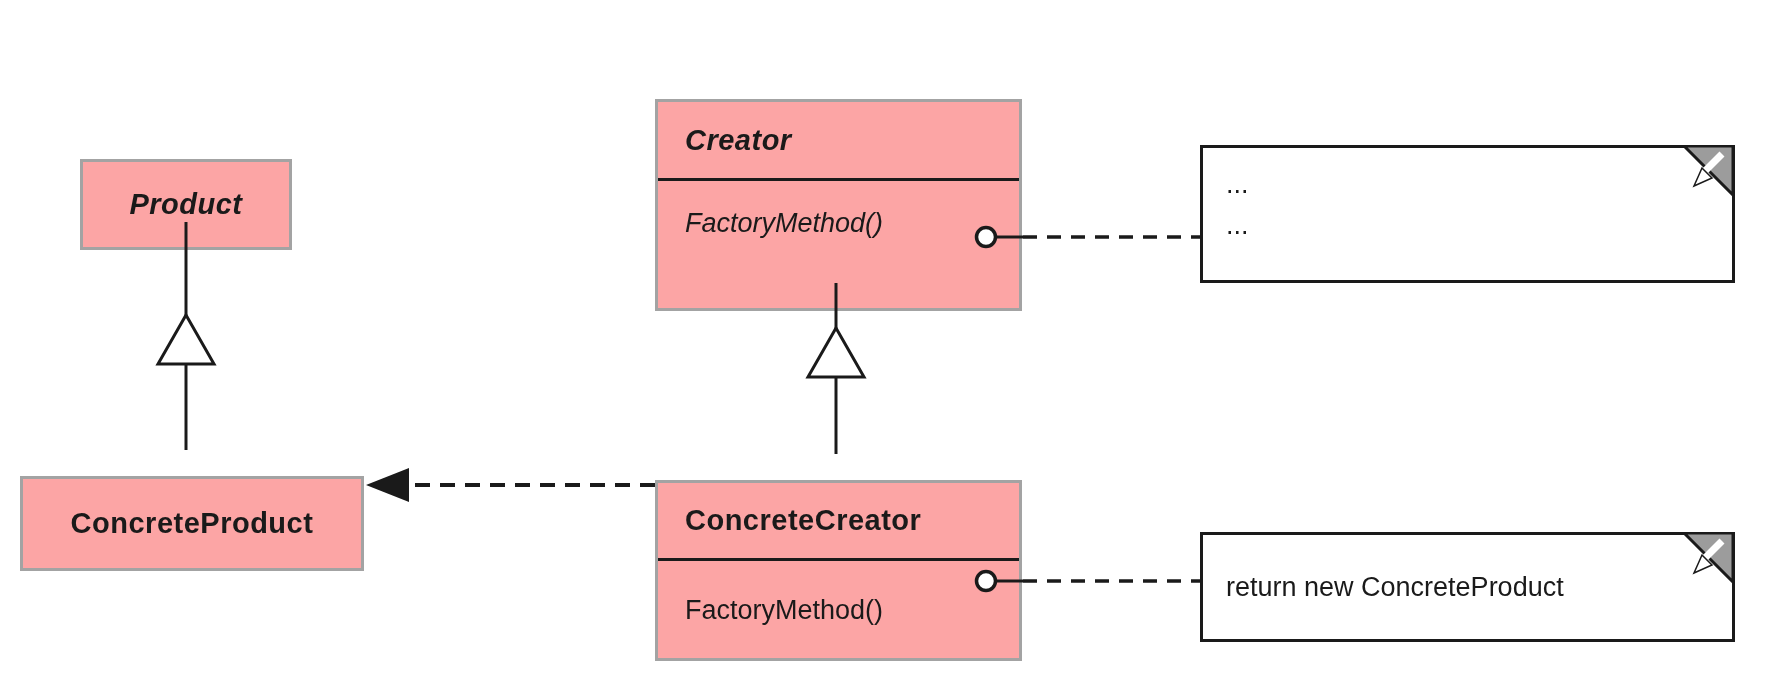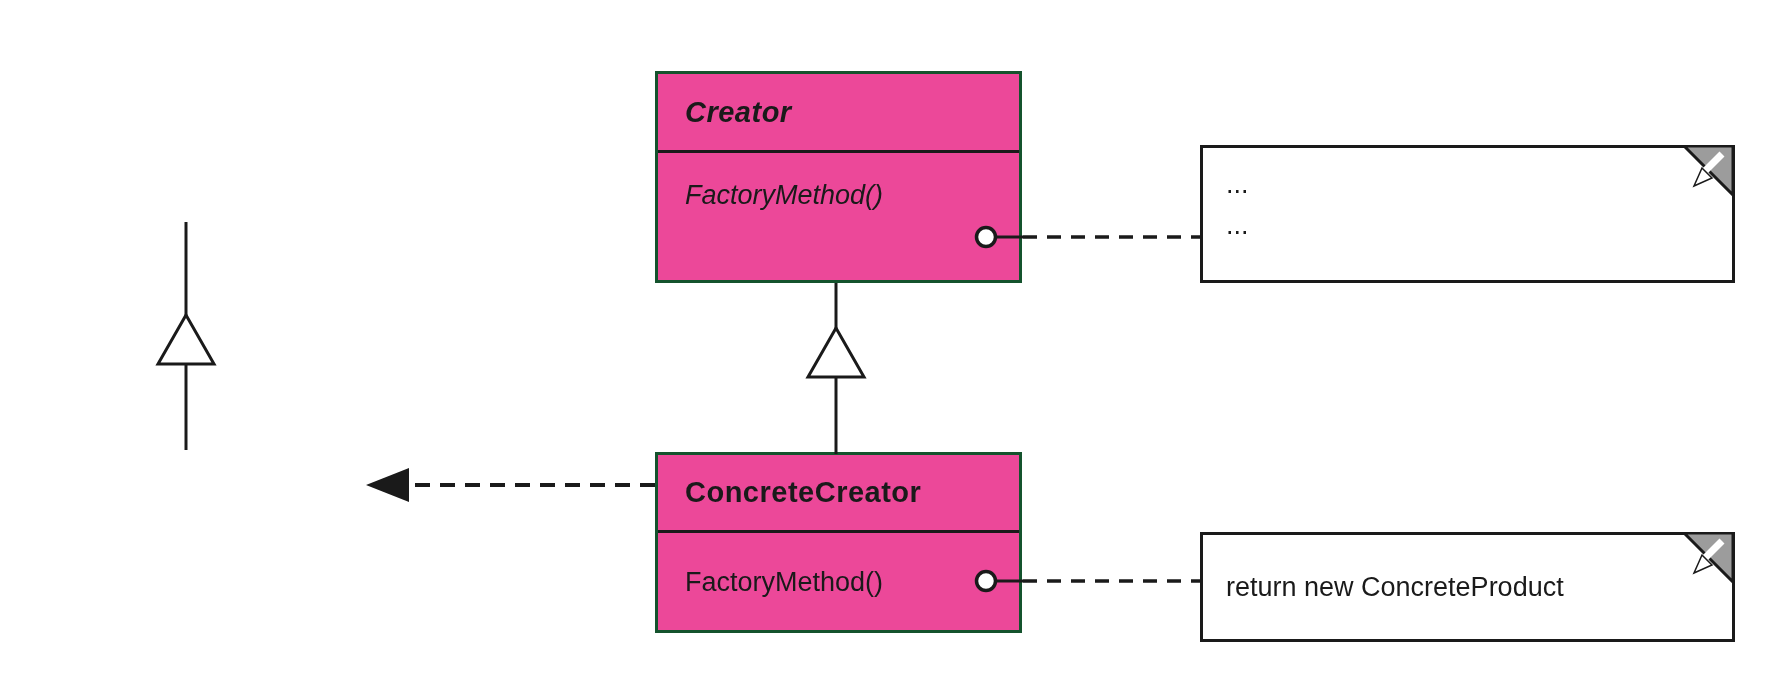--- a/index.html
+++ b/index.html
@@ -2,22 +2,22 @@
 <html><head>
 <meta charset="utf-8">
 <style>
   html, body { margin:0; padding:0; background:#ffffff; }
   #canvas {
     position:relative; width:1766px; height:678px;
     background:#ffffff; overflow:hidden;
     font-family:"Liberation Sans", sans-serif; color:#1a1a1a;
   }
   .class-box {
-    position:absolute; background:#ec4899;
-    border:3px solid #14532d; box-sizing:border-box;
+    position:absolute; background:#fca5a5;
+    border:3px solid #a3a3a3; box-sizing:border-box;margin-top:28px;
   }
   .single-compart { display:flex; align-items:center; justify-content:center; }
   .cls-name { font-size:29px; font-weight:bold; letter-spacing:0.5px; }
   .abstract .cls-name { font-style:italic; }
   .compart-head {
     display:flex; align-items:center; box-sizing:border-box;
     border-bottom:3px solid #1a1a1a; padding-left:27px;
   }
   .compart-body { box-sizing:border-box; padding-left:27px; }
   .method { font-size:27px; line-height:45px; }
@@ -34,21 +34,27 @@
   #creator-note { padding-top:16px; }
   #concrete-creator-note { display:flex; align-items:center;text-align:center; }
   .fold { position:absolute; top:-3px; right:-3px; }
   #connector-layer { position:absolute; left:0; top:0; pointer-events:none; }
 </style>
 </head>
 <body>
 
 <div id="canvas">
 
+  <div class="class-box abstract single-compart" id="product-box" style="left:80px; top:131px; width:212px; height:91px;">
+    <span class="cls-name">Product</span>
+  </div>
 
+  <div class="class-box single-compart" id="concrete-product-box" style="left:20px; top:448px; width:344px; height:95px;">
+    <span class="cls-name">ConcreteProduct</span>
+  </div>
 
   <div class="class-box abstract" id="creator-box" style="left:655px; top:71px; width:367px; height:212px;">
     <div class="compart-head">
       <span class="cls-name">Creator</span>
     </div>
     <div class="compart-body">
       <div class="method abstract">FactoryMethod()</div>
     </div>
   </div>
 

